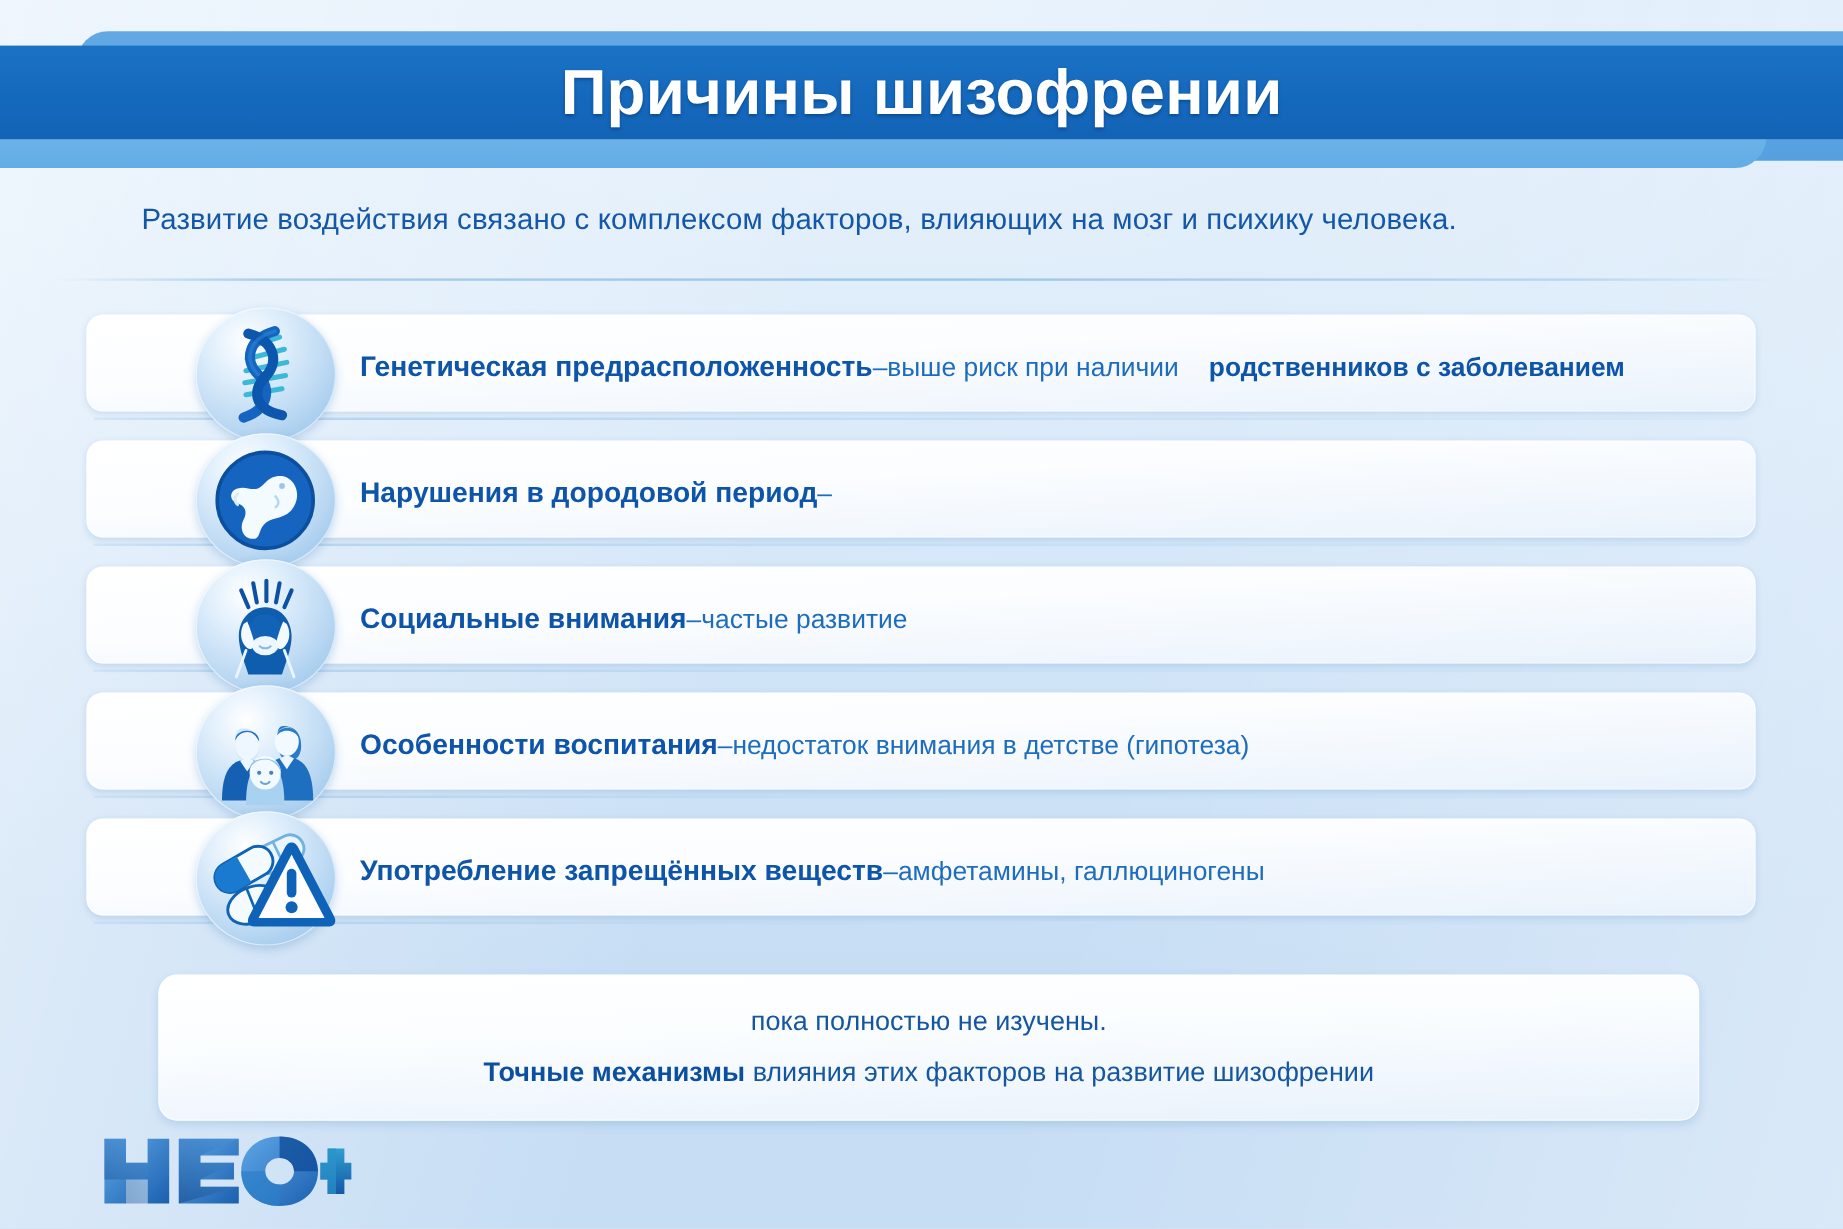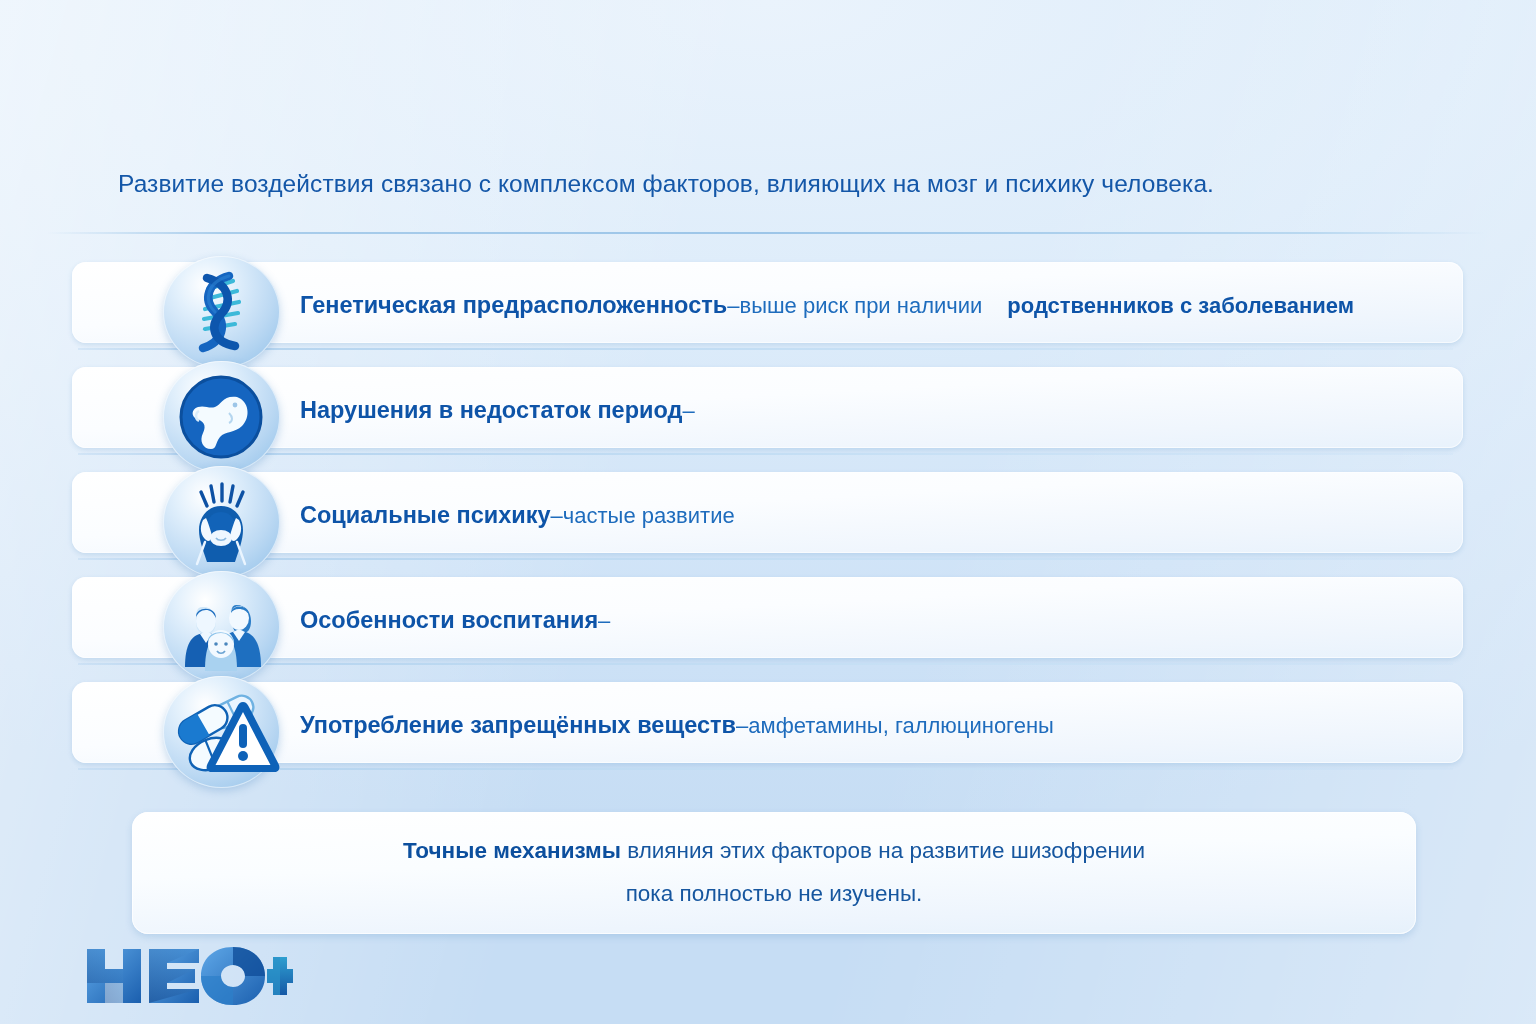--- a/index.html
+++ b/index.html
@@ -103,20 +103,26 @@
 
   
   .logo{position:absolute;left:83px;top:945px;width:210px;height:62px;}
   .logo svg{display:block;}
 </style>
 </head>
 <body>
 
 <div class="stage">
 
+  <div class="header-wrap">
+    <div class="header-shadowband"></div>
+    <div class="header-lowband"></div>
+    <div class="header-band"></div>
+    <div class="header-title">Причины шизофрении</div>
+  </div>
 
   <div class="intro">Развитие воздействия связано с комплексом факторов, влияющих на мозг и психику человека.</div>
   <div class="intro-rule"></div>
 
   <div class="cards">
 
     <div class="card-row">
       <div class="card"></div>
       <div class="card-underline"></div>
       <div class="bubble">
@@ -153,21 +159,21 @@
           <path d="M74 36 C 86 40, 88 56, 79 65 C 72 72, 62 70, 57 76
                    C 52 82, 54 88, 48 88 C 40 88, 36 80, 40 72
                    C 44 64, 40 60, 34 58 C 28 56, 28 48, 35 46
                    C 42 44, 46 48, 52 46 C 58 44, 60 34, 74 36 Z" fill="#f4fbff"></path>
           <circle cx="72" cy="44" r="2.4" fill="#9dc6e8"></circle>
           <path d="M66 52 C 70 56, 70 60, 66 62" fill="none" stroke="#b5d6ef" stroke-width="2"></path>
           <path d="M36 50 C 32 52, 32 58, 36 60" fill="none" stroke="#d8ecfb" stroke-width="2.5"></path>
         </svg>
       </div>
       <div class="card-text">
-        <span class="strong">Нарушения в недостаток период</span>
+        <span class="strong">Нарушения в дородовой период</span>
         <span class="light"> – </span>
         <span class="semi"></span>
       </div>
     </div>
 
     <div class="card-row">
       <div class="card"></div>
       <div class="card-underline"></div>
       <div class="bubble">
         <div class="disc"></div>
@@ -187,21 +193,21 @@
           <path d="M53 72 C 55 75, 61 75, 63 72" fill="none" stroke="#8bb9e0" stroke-width="1.6"></path>
           <path d="M40 54 C 36 62, 38 70, 43 74 C 47 77, 50 72, 48 66 C 46 60, 45 56, 43 52 Z" fill="#f2f9ff"></path>
           <path d="M76 54 C 80 62, 78 70, 73 74 C 69 77, 66 72, 68 66 C 70 60, 71 56, 73 52 Z" fill="#f2f9ff"></path>
           <g stroke="#eaf5ff" stroke-width="2.4" stroke-linecap="round">
             <line x1="42" y1="76" x2="34" y2="98"></line>
             <line x1="74" y1="76" x2="82" y2="98"></line>
           </g>
         </svg>
       </div>
       <div class="card-text">
-        <span class="strong">Социальные психику</span>
+        <span class="strong">Социальные внимания</span>
         <span class="light"> – </span>
         <span class="light">частые развитие</span>
         <span class="semi"></span>
       </div>
     </div>
 
     <div class="card-row">
       <div class="card"></div>
       <div class="card-underline"></div>
       <div class="bubble">
@@ -226,20 +232,21 @@
           <ellipse cx="58" cy="73" rx="13" ry="14" fill="#f2f9ff"></ellipse>
           <path d="M45 70 C 45 58, 71 58, 71 72 C 68 65, 63 62, 58 62 C 52 62, 47 65, 45 70 Z" fill="#8bc2ea"></path>
           <circle cx="53" cy="73" r="1.8" fill="#4a86bd"></circle>
           <circle cx="63" cy="73" r="1.8" fill="#4a86bd"></circle>
           <path d="M54 80 C 56 83, 60 83, 62 80" fill="none" stroke="#6ba3d2" stroke-width="1.7"></path>
         </svg>
       </div>
       <div class="card-text">
         <span class="strong">Особенности воспитания</span>
         <span class="light"> – </span>
+        <span class="light">недостаток внимания в детстве (гипотеза)</span>
         <span class="semi"></span>
       </div>
     </div>
 
     <div class="card-row">
       <div class="card"></div>
       <div class="card-underline"></div>
       <div class="bubble">
         <div class="disc"></div>
         <svg viewBox="0 0 117 112" aria-hidden="true">
@@ -273,24 +280,24 @@
         <span class="strong">Употребление запрещённых веществ</span>
         <span class="light"> – </span>
         <span class="light">амфетамины, галлюциногены</span>
         <span class="semi"></span>
       </div>
     </div>
 
   </div>
 
   <div class="conclusion">
+    <div>пока полностью не изучены.</div>
     <div>
       <span class="strong">Точные механизмы</span><span> влияния этих факторов на развитие шизофрении</span>
     </div>
-    <div>пока полностью не изучены.</div>
   </div>
 
   <div class="logo">
     <svg width="210" height="62" viewBox="0 0 210 62" aria-hidden="true">
       <defs>
         <linearGradient id="gA" x1="0" y1="0" x2="1" y2="1">
           <stop offset="0" stop-color="#5fa8e8"></stop>
             <stop offset="1" stop-color="#1b5fae"></stop>
         </linearGradient>
         <linearGradient id="gB" x1="0" y1="1" x2="1" y2="0">

